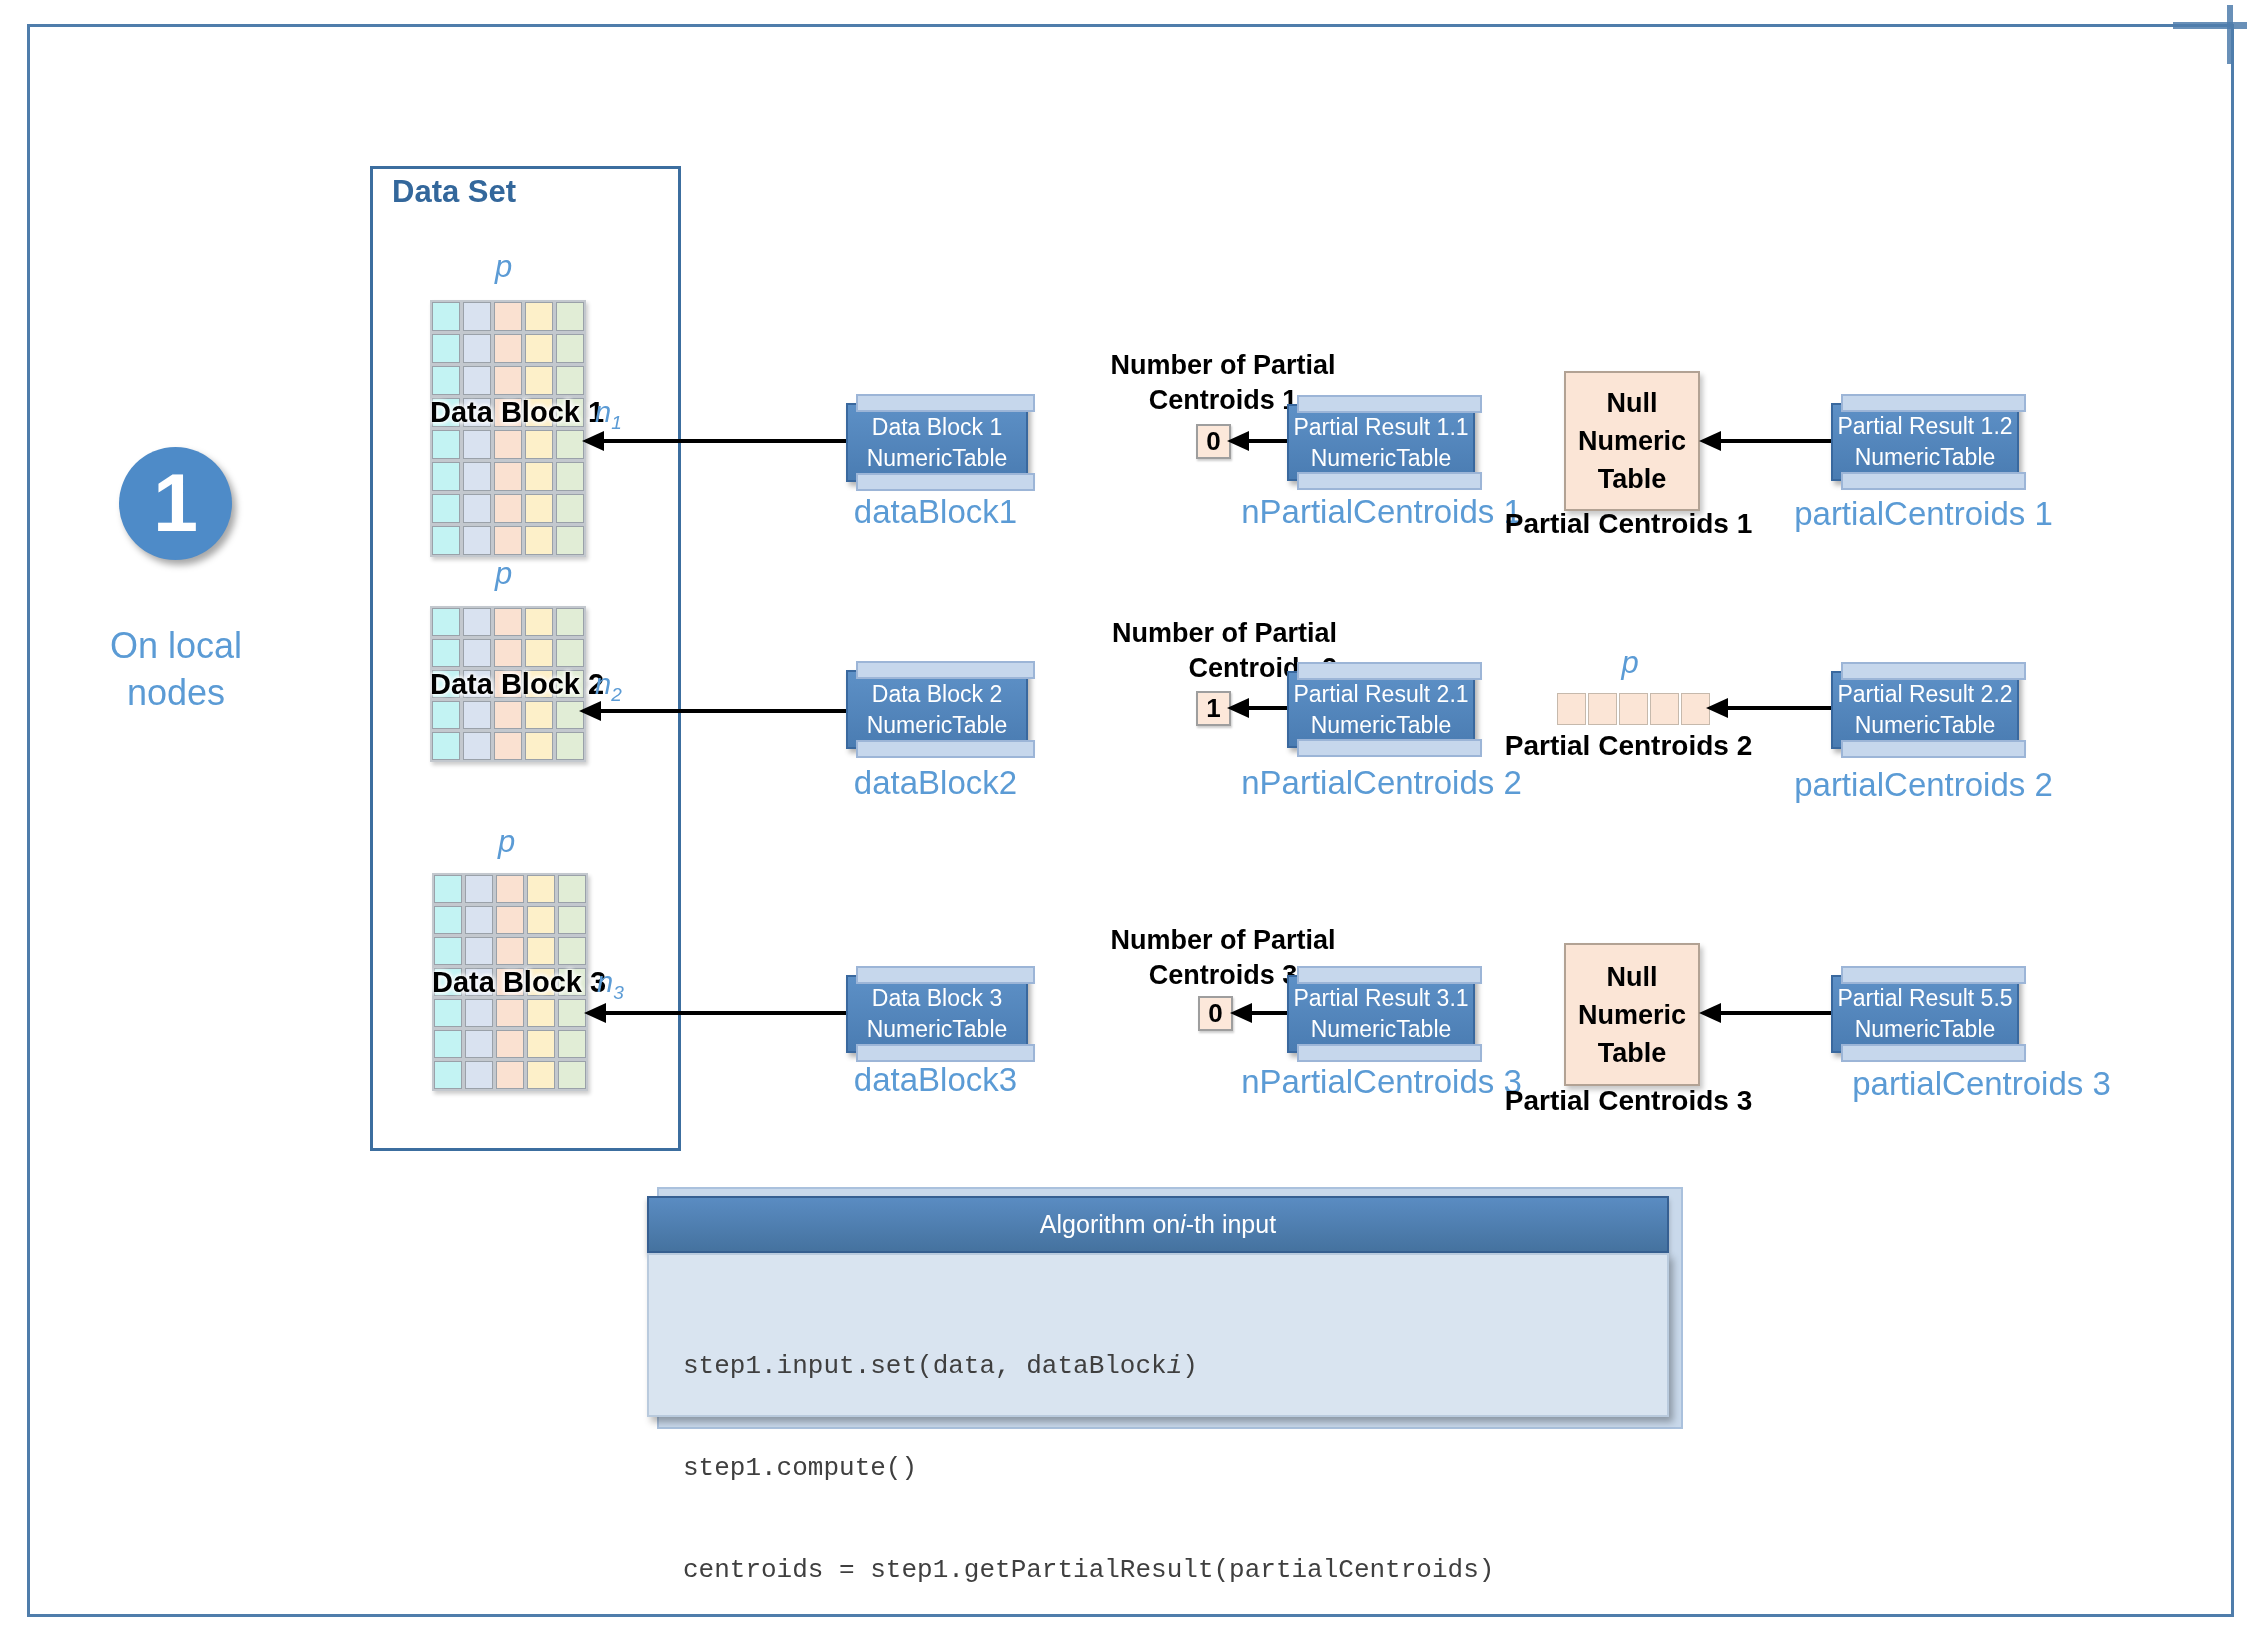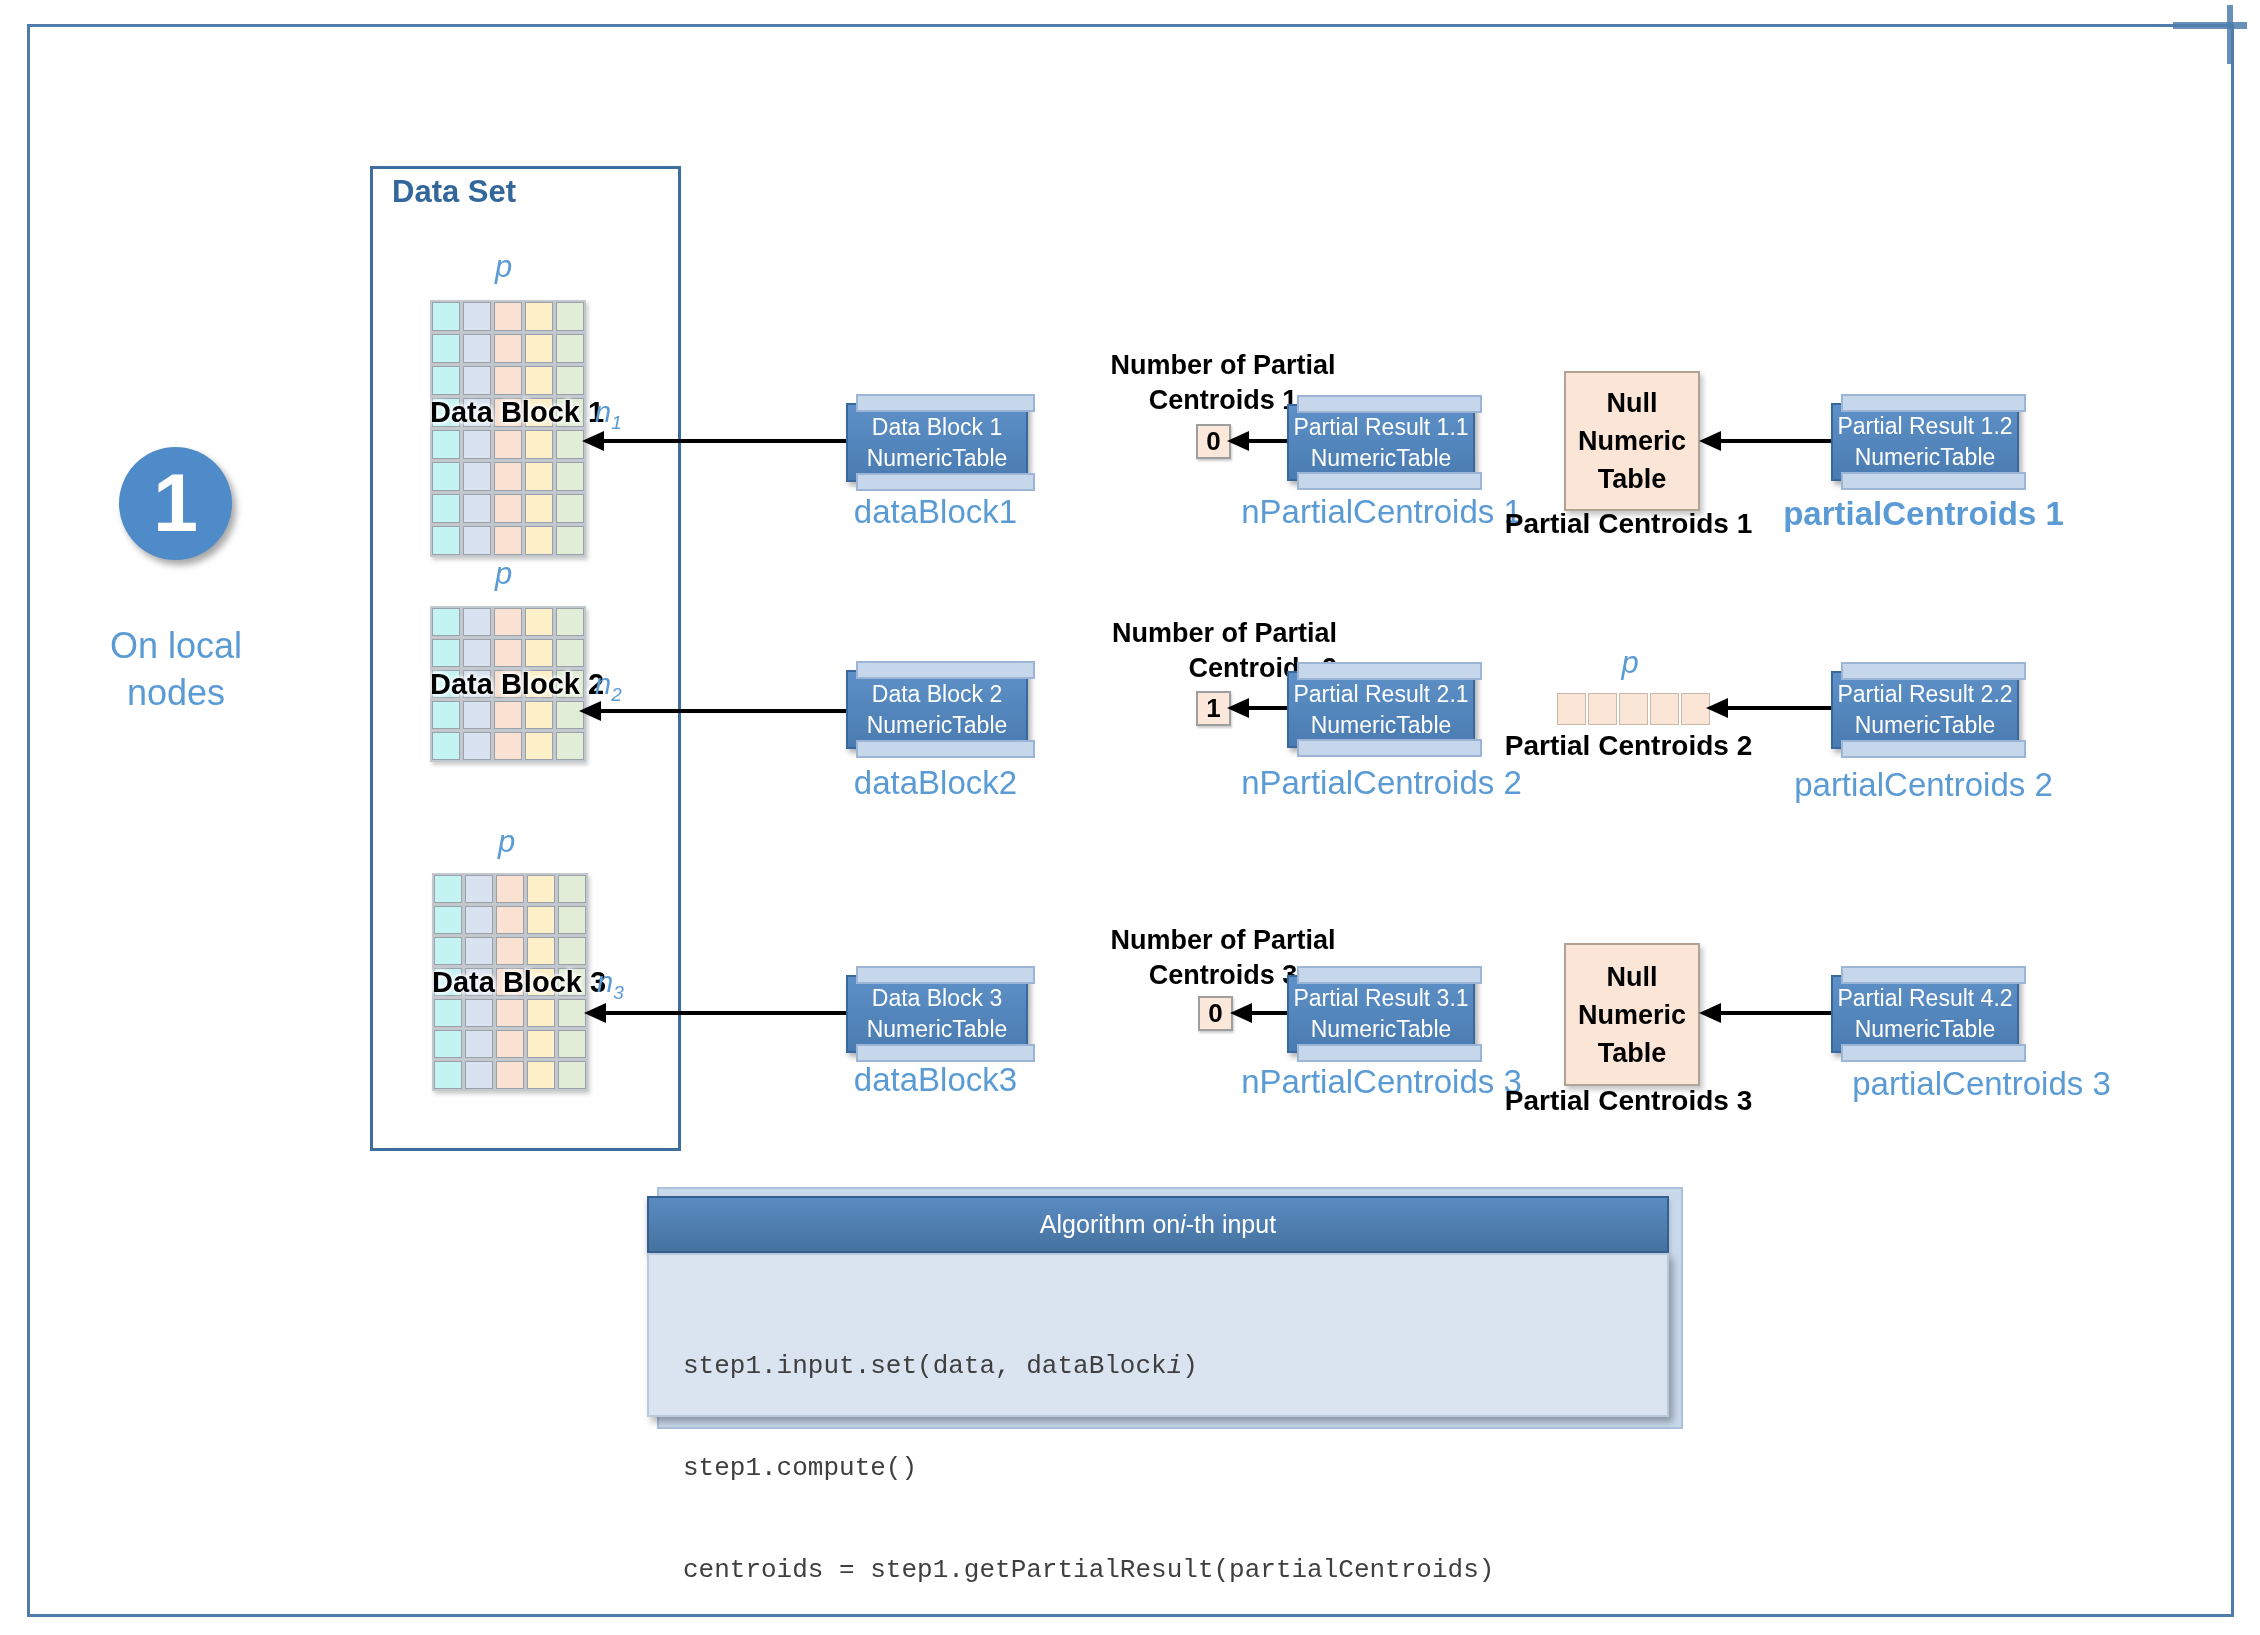--- a/index.html
+++ b/index.html
@@ -229,21 +229,21 @@
   <div class="arrow" style="left:1248px;top:439px;width:39px;"></div>
   <div class="var-label" style="left:1223px;top:493px;width:317px;">nPartialCentroids 1</div>
 
   <div class="null-table" style="left:1564px;top:371px;width:132px;height:136px;">Null Numeric Table</div>
   <div class="pc-label" style="left:1500px;top:508px;width:257px;">Partial Centroids 1</div>
   <div class="bluebox" style="left:1831px;top:403px;width:184px;height:74px;">
     <span>Partial Result 1.2</span>
     <span>NumericTable</span>
   </div>
   <div class="arrow" style="left:1720px;top:439px;width:111px;"></div>
-  <div class="var-label" style="left:1765px;top:495px;width:317px;font-weight:bold;">partialCentroids 1</div>
+  <div class="var-label" style="left:1765px;top:495px;width:317px;">partialCentroids 1</div>
 
   <div class="bluebox" style="left:846px;top:670px;width:178px;height:75px;">
     <span>Data Block 2</span>
     <span>NumericTable</span>
   </div>
   <div class="var-label" style="left:777px;top:764px;width:317px;">dataBlock2</div>
   <div class="arrow" style="left:600px;top:709px;width:247px;"></div>
 
   <div class="count-title" style="left:1109px;top:616px;width:228px;text-align:right;">Number of Partial Centroids 2</div>
   <div class="count-box" style="left:1196px;top:691px;">
@@ -286,21 +286,21 @@
   <div class="bluebox" style="left:1287px;top:975px;width:184px;height:74px;">
     <span>Partial Result 3.1</span>
     <span>NumericTable</span>
   </div>
   <div class="arrow" style="left:1251px;top:1011px;width:36px;"></div>
   <div class="var-label" style="left:1223px;top:1063px;width:317px;">nPartialCentroids 3</div>
 
   <div class="null-table" style="left:1564px;top:943px;width:132px;height:139px;">Null Numeric Table</div>
   <div class="pc-label" style="left:1500px;top:1085px;width:257px;">Partial Centroids 3</div>
   <div class="bluebox" style="left:1831px;top:975px;width:184px;height:74px;">
-    <span>Partial Result 4.2</span>
+    <span>Partial Result 5.5</span>
     <span>NumericTable</span>
   </div>
   <div class="arrow" style="left:1720px;top:1011px;width:111px;"></div>
   <div class="var-label" style="left:1823px;top:1065px;width:317px;">partialCentroids 3</div>
 
   <div class="algo-back"></div>
   <div class="algo-header">
       <span>Algorithm on </span>
       <em>i</em>
       <span>-th input</span>

